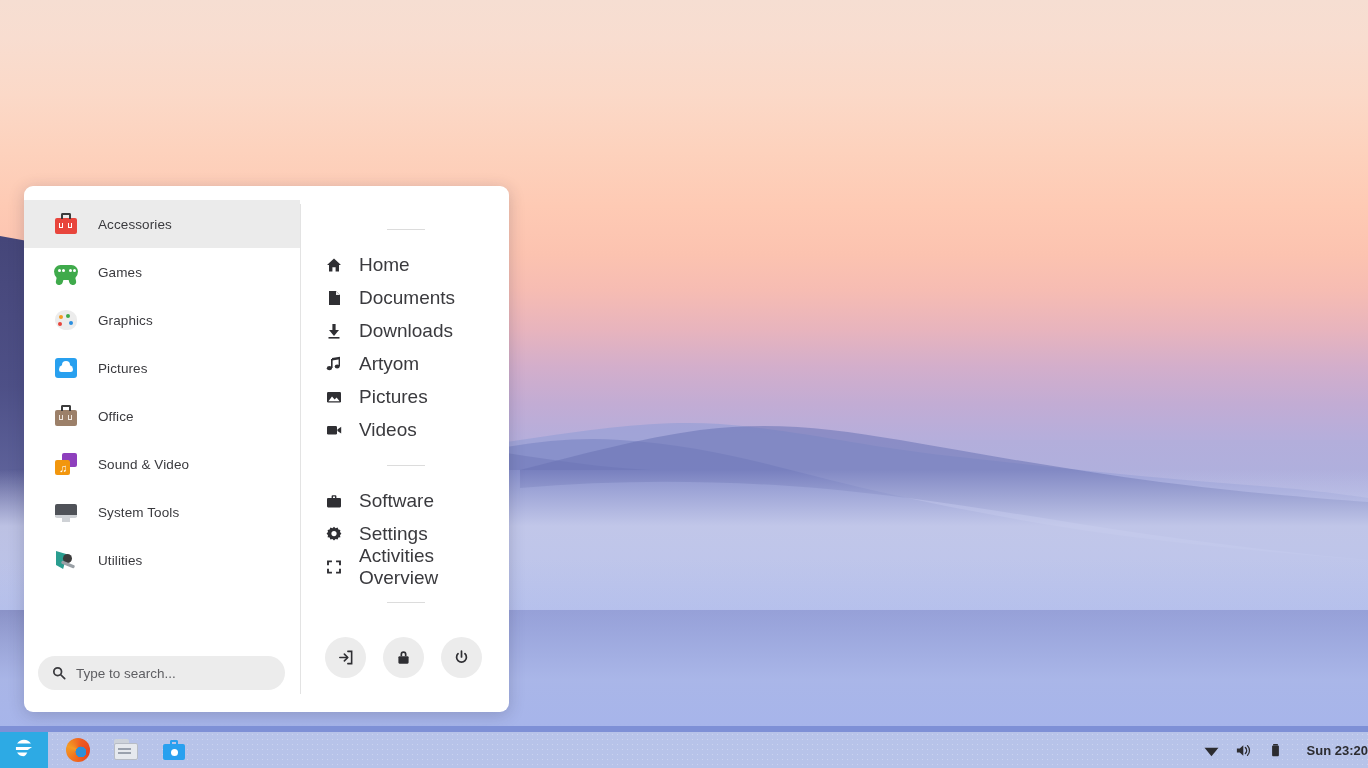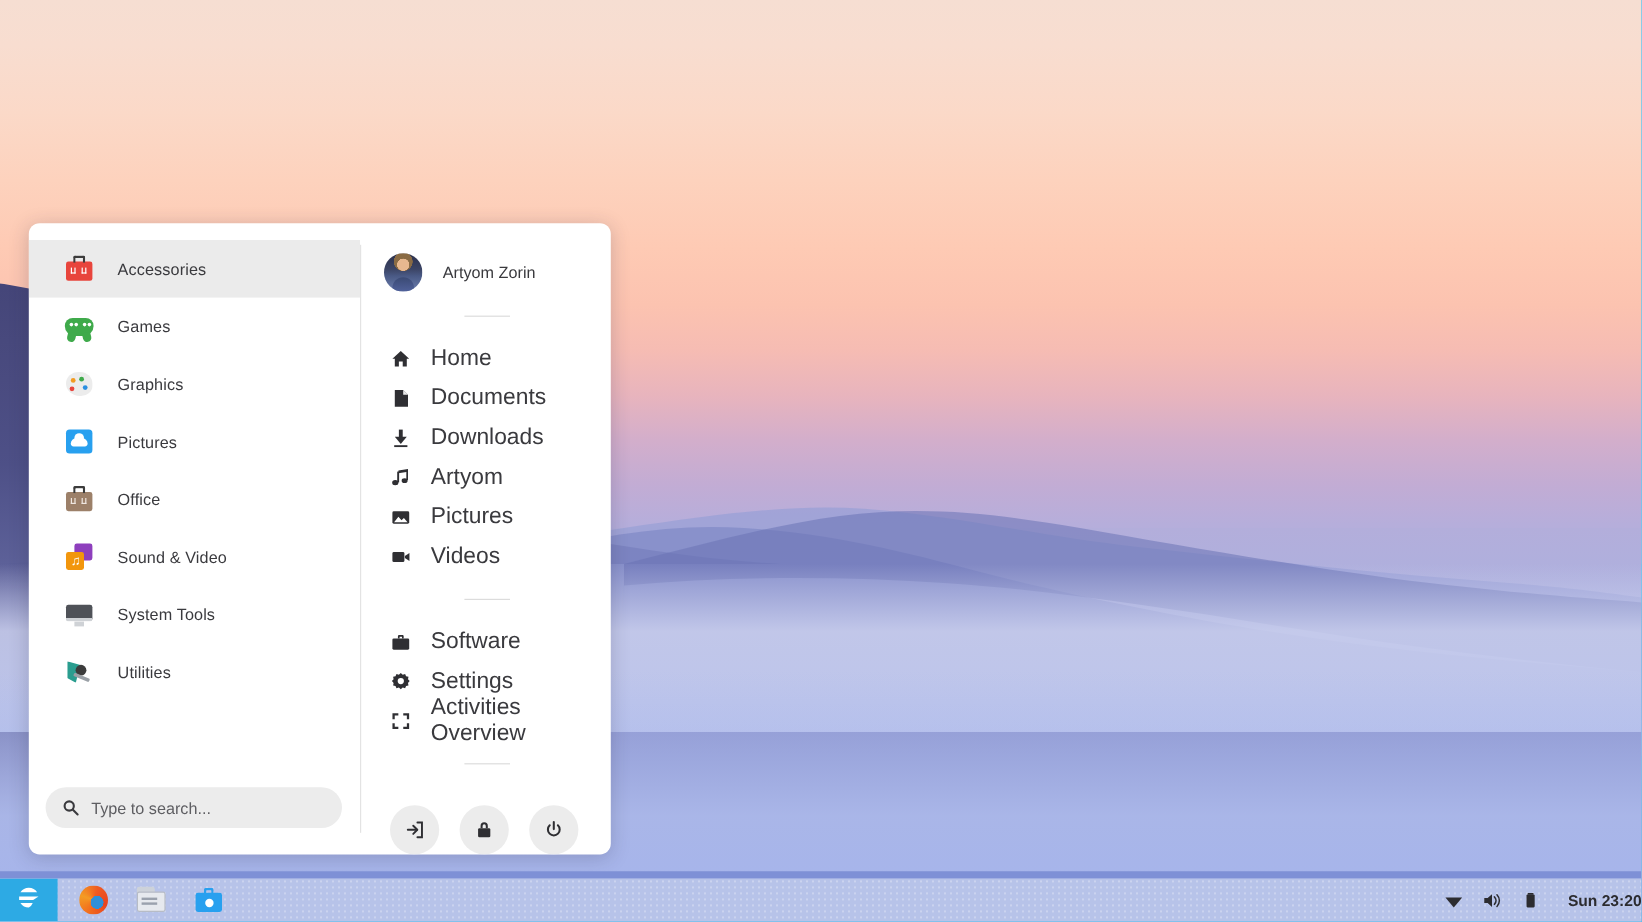--- a/index.html
+++ b/index.html
@@ -6,21 +6,21 @@
   html, body {
     width: 1368px; height: 768px;
     overflow: hidden;
     font-family: "Liberation Sans", sans-serif;
   }
 
   
   #desktop {
     position: relative;
     width: 1368px; height: 768px;
-    background: #0ea5e9;
+    background: #8b5cf6;
     overflow: hidden;
   }
   .wp-sky {
     position: absolute; left: 0; top: 0; width: 1368px; height: 470px;
     background: linear-gradient(to bottom,
       #f6ded2 0%,
       #f8ddd0 8%,
       #fbd9c8 20%,
       #fdd2bd 32%,
       #fecab4 44%,
@@ -374,24 +374,20 @@
                 </g>
               </svg>
           </span>
           <span class="search-ph">Type to search...</span>
         </div>
       </div>
     </div>
 
     <div class="menu-right">
 
-      <div class="user-row">
-        <span class="avatar"></span>
-        <span class="user-name">Artyom Zorin</span>
-      </div>
 
       <div class="sep"></div>
 
       <div>
         <div class="place-item">
           <span class="place-ico">
             <svg viewBox="0 0 16 16" width="16" height="16" fill="#2f2f33">
                 <path d="M8 1.5 L15 8 L13 8 L13 14.5 L9.6 14.5 L9.6 10.2 L6.4 10.2 L6.4 14.5 L3 14.5 L3 8 L1 8 Z"></path>
               </svg>
           </span>

